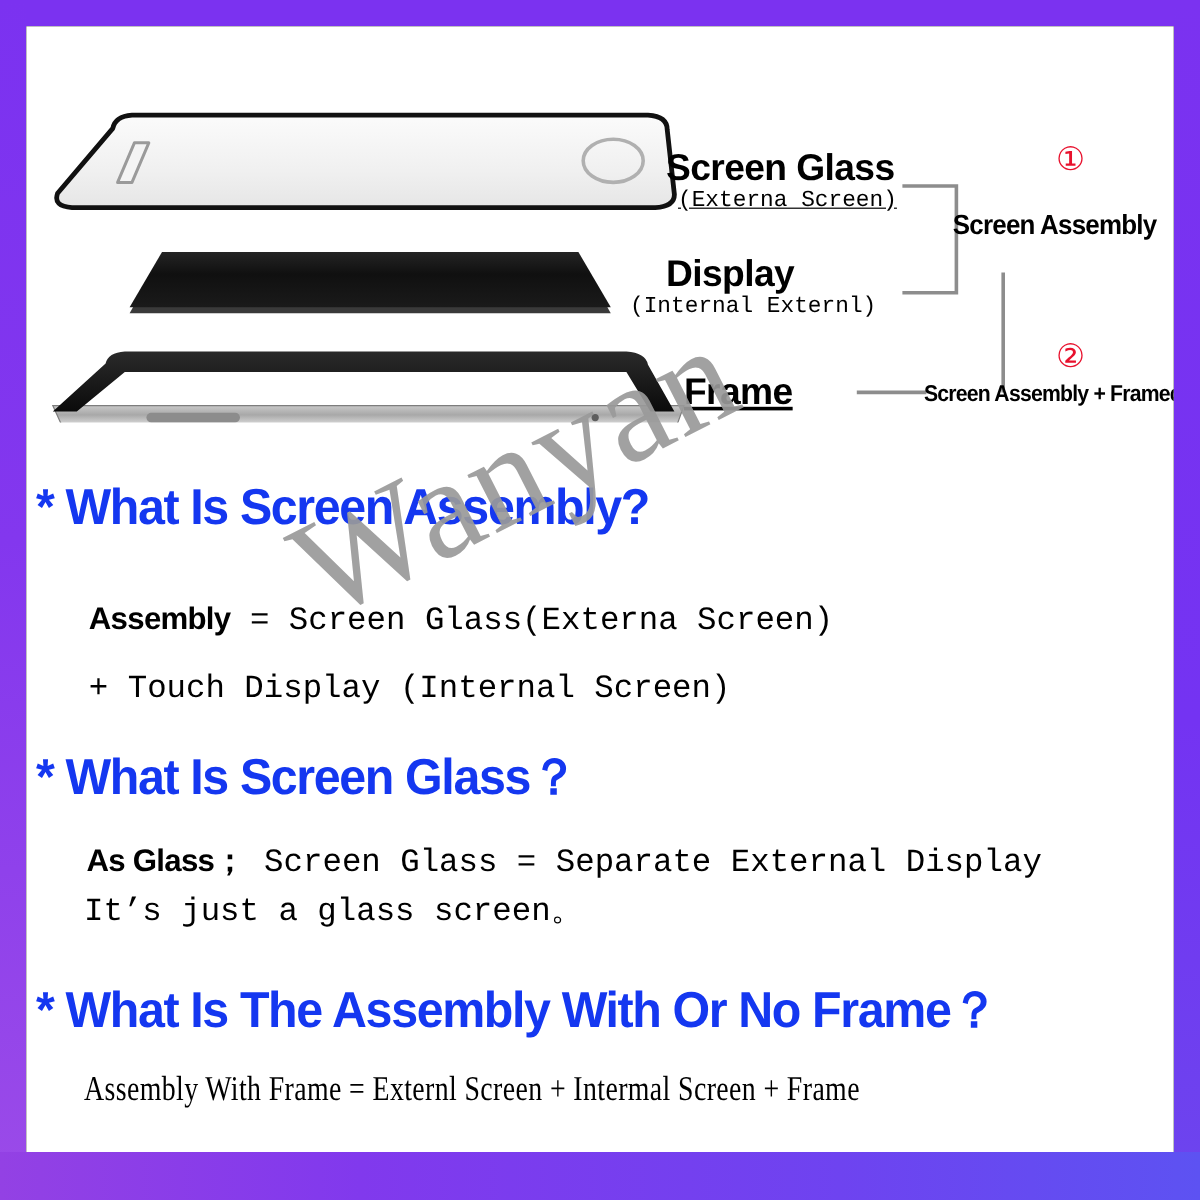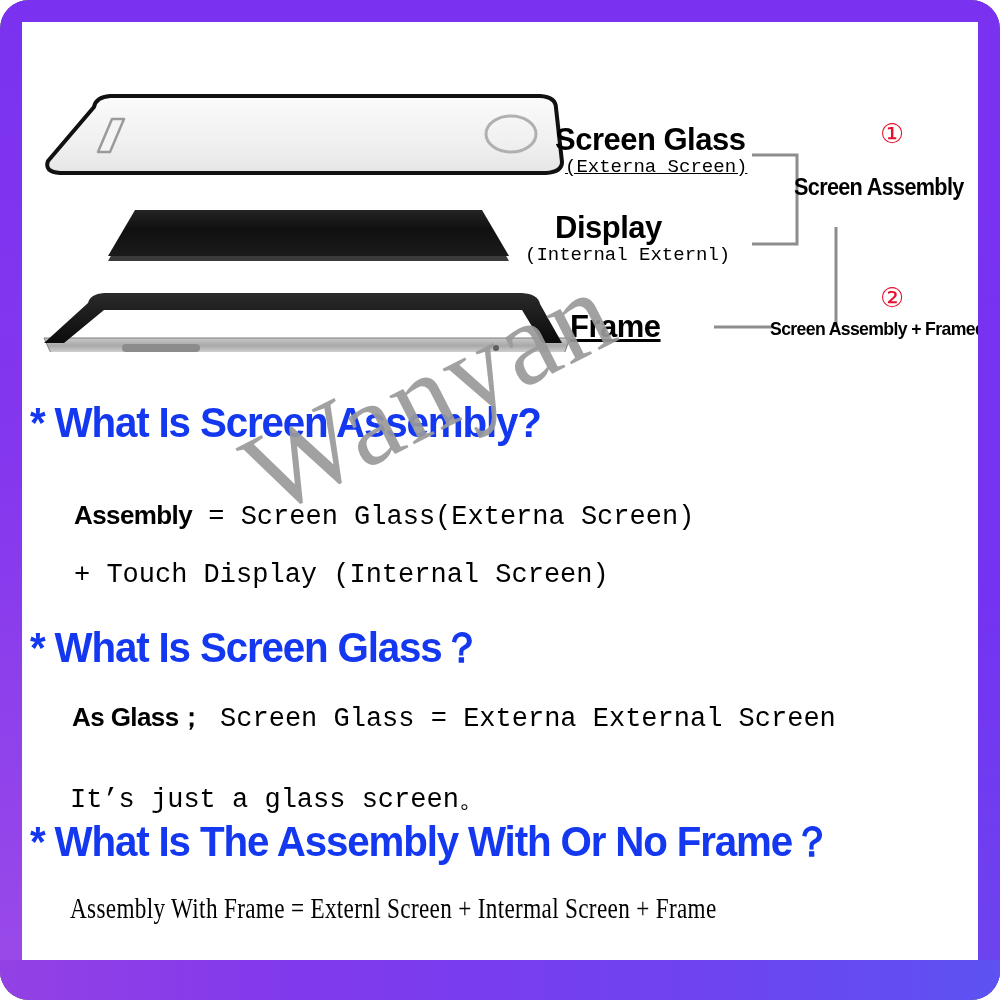--- a/index.html
+++ b/index.html
@@ -7,21 +7,20 @@
     padding: 0;
     background: #ffffff;
   }
   #page {
     position: relative;
     width: 1000px;
     height: 1000px;
     overflow: hidden;
     background: #4d7c0f;
     font-family: "Liberation Sans", sans-serif;
-    border-radius: 29px;
   }
 
   
   .border-left {
     position: absolute;
     left: 0; top: 0;
     width: 22px; height: 1000px;
     background: linear-gradient(180deg, #7B32F0 0%, #8337EE 45%, #9B4BE8 100%);
   }
   .border-right {
@@ -245,24 +244,24 @@
         <span class="bold-sans">Assembly</span><span> = Screen Glass(Externa Screen)</span>
       </div>
 
       <div class="line abs" style="left:52px; top:208px;text-align:center;">
         <span>+ Touch Display (Internal Screen)</span>
       </div>
 
       <div class="qhead abs" style="left:8px; top:268px;">* What Is Screen Glass？</div>
 
       <div class="line abs" style="left:50px; top:348px;">
-        <span class="bold-sans">As Glass；</span><span> Screen Glass = Externa External Screen</span>
-      </div>
-
-      <div class="line abs" style="left:48px; top:428px;">
+        <span class="bold-sans">As Glass；</span><span> Screen Glass = Separate External Display</span>
+      </div>
+
+      <div class="line abs" style="left:48px; top:388px;">
         <span>It’s just a glass screen。</span>
       </div>
 
       <div class="qhead abs" style="left:8px; top:462px;">* What Is The Assembly With Or No Frame？</div>
 
       <div class="line-narrow abs" style="left:48px; top:540px;">
         <span>Assembly With Frame = Externl Screen + Intermal Screen + Frame</span>
       </div>
 
     </div>

